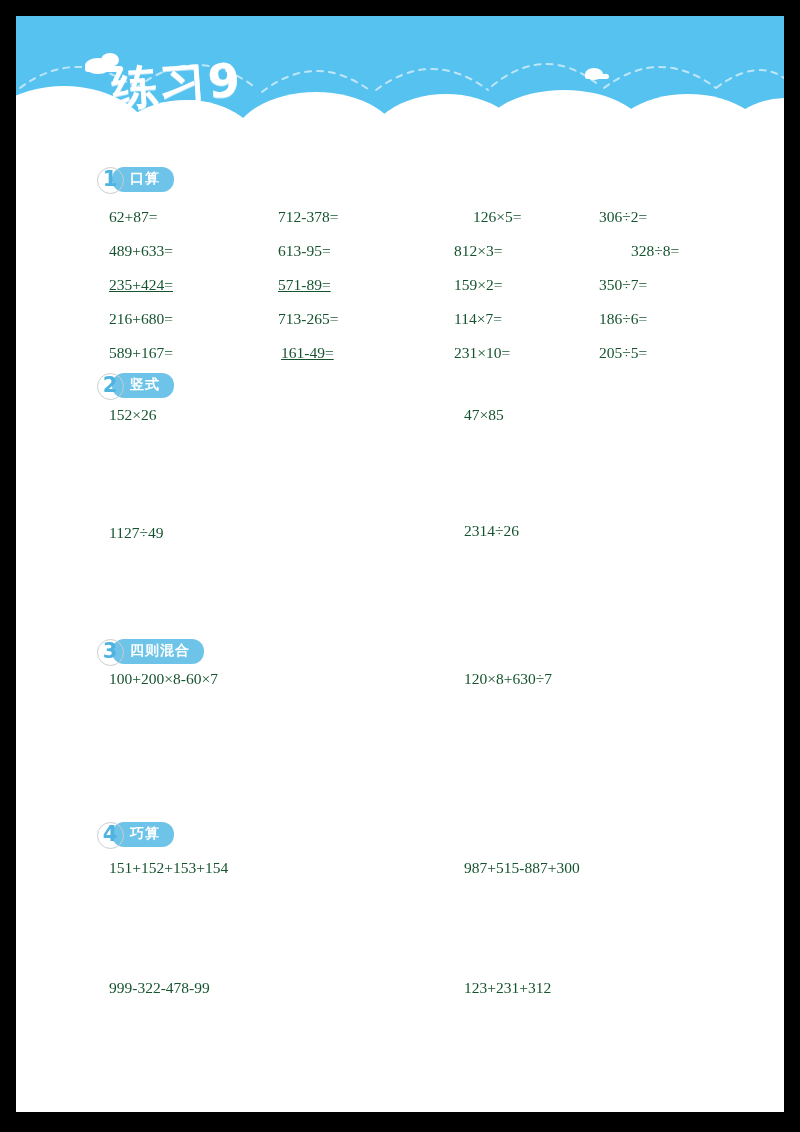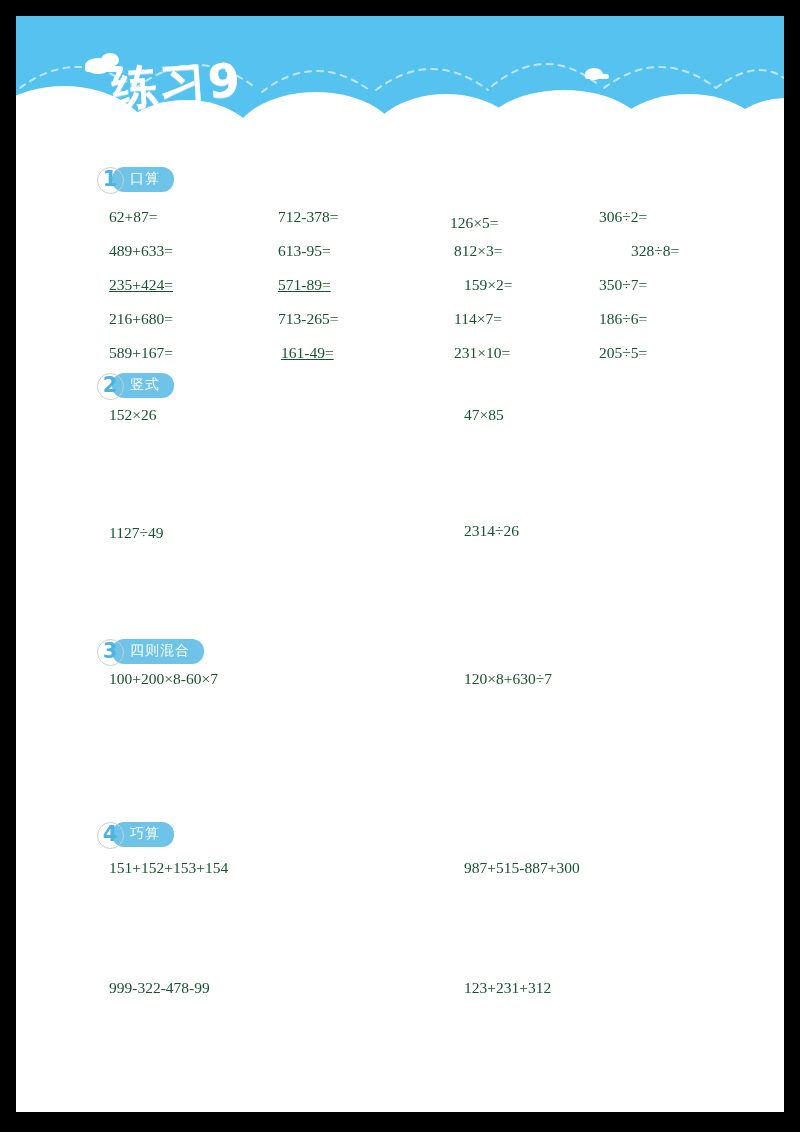--- a/index.html
+++ b/index.html
@@ -84,21 +84,21 @@
     z-index: -1;
   }
 
   .section-pill {
     margin-left: -12px;
     padding: 3px 14px 4px 18px;
     background: #6ec4e8;
     border-radius: 12px;
     font-family: "DejaVu Sans", sans-serif;
     font-size: 14px;
-    font-weight: normal;
+    font-weight: bold;
     color: #ffffff;
     letter-spacing: 1px;
     white-space: nowrap;
   }
 
   
   .problem {
     position: absolute;
     font-family: "Liberation Serif", "DejaVu Serif", serif;
     font-size: 15.5px;
@@ -156,23 +156,23 @@
   <div class="problem" style="left:93px;  top:260px;text-decoration:underline;">235+424=</div>
   <div class="problem" style="left:93px;  top:294px;">216+680=</div>
   <div class="problem" style="left:93px;  top:328px;">589+167=</div>
 
   <div class="problem" style="left:262px; top:192px;">712-378=</div>
   <div class="problem" style="left:262px; top:226px;">613-95=</div>
   <div class="problem" style="left:262px; top:260px;text-decoration:underline;">571-89=</div>
   <div class="problem" style="left:262px; top:294px;">713-265=</div>
   <div class="problem" style="left:265px; top:328px;text-decoration:underline;">161-49=</div>
 
-  <div class="problem" style="left:434px; top:192px;margin-top:6px;">126×5=</div>
+  <div class="problem" style="left:457px; top:192px;">126×5=</div>
   <div class="problem" style="left:438px; top:226px;">812×3=</div>
-  <div class="problem" style="left:448px; top:260px;">159×2=</div>
+  <div class="problem" style="left:438px; top:260px;">159×2=</div>
   <div class="problem" style="left:438px; top:294px;">114×7=</div>
   <div class="problem" style="left:438px; top:328px;">231×10=</div>
 
   <div class="problem" style="left:583px; top:192px;">306÷2=</div>
   <div class="problem" style="left:583px; top:226px;margin-left:32px;">328÷8=</div>
   <div class="problem" style="left:583px; top:260px;">350÷7=</div>
   <div class="problem" style="left:583px; top:294px;">186÷6=</div>
   <div class="problem" style="left:583px; top:328px;">205÷5=</div>
 
   <div class="section-header" style="left:80px; top:356px;">

